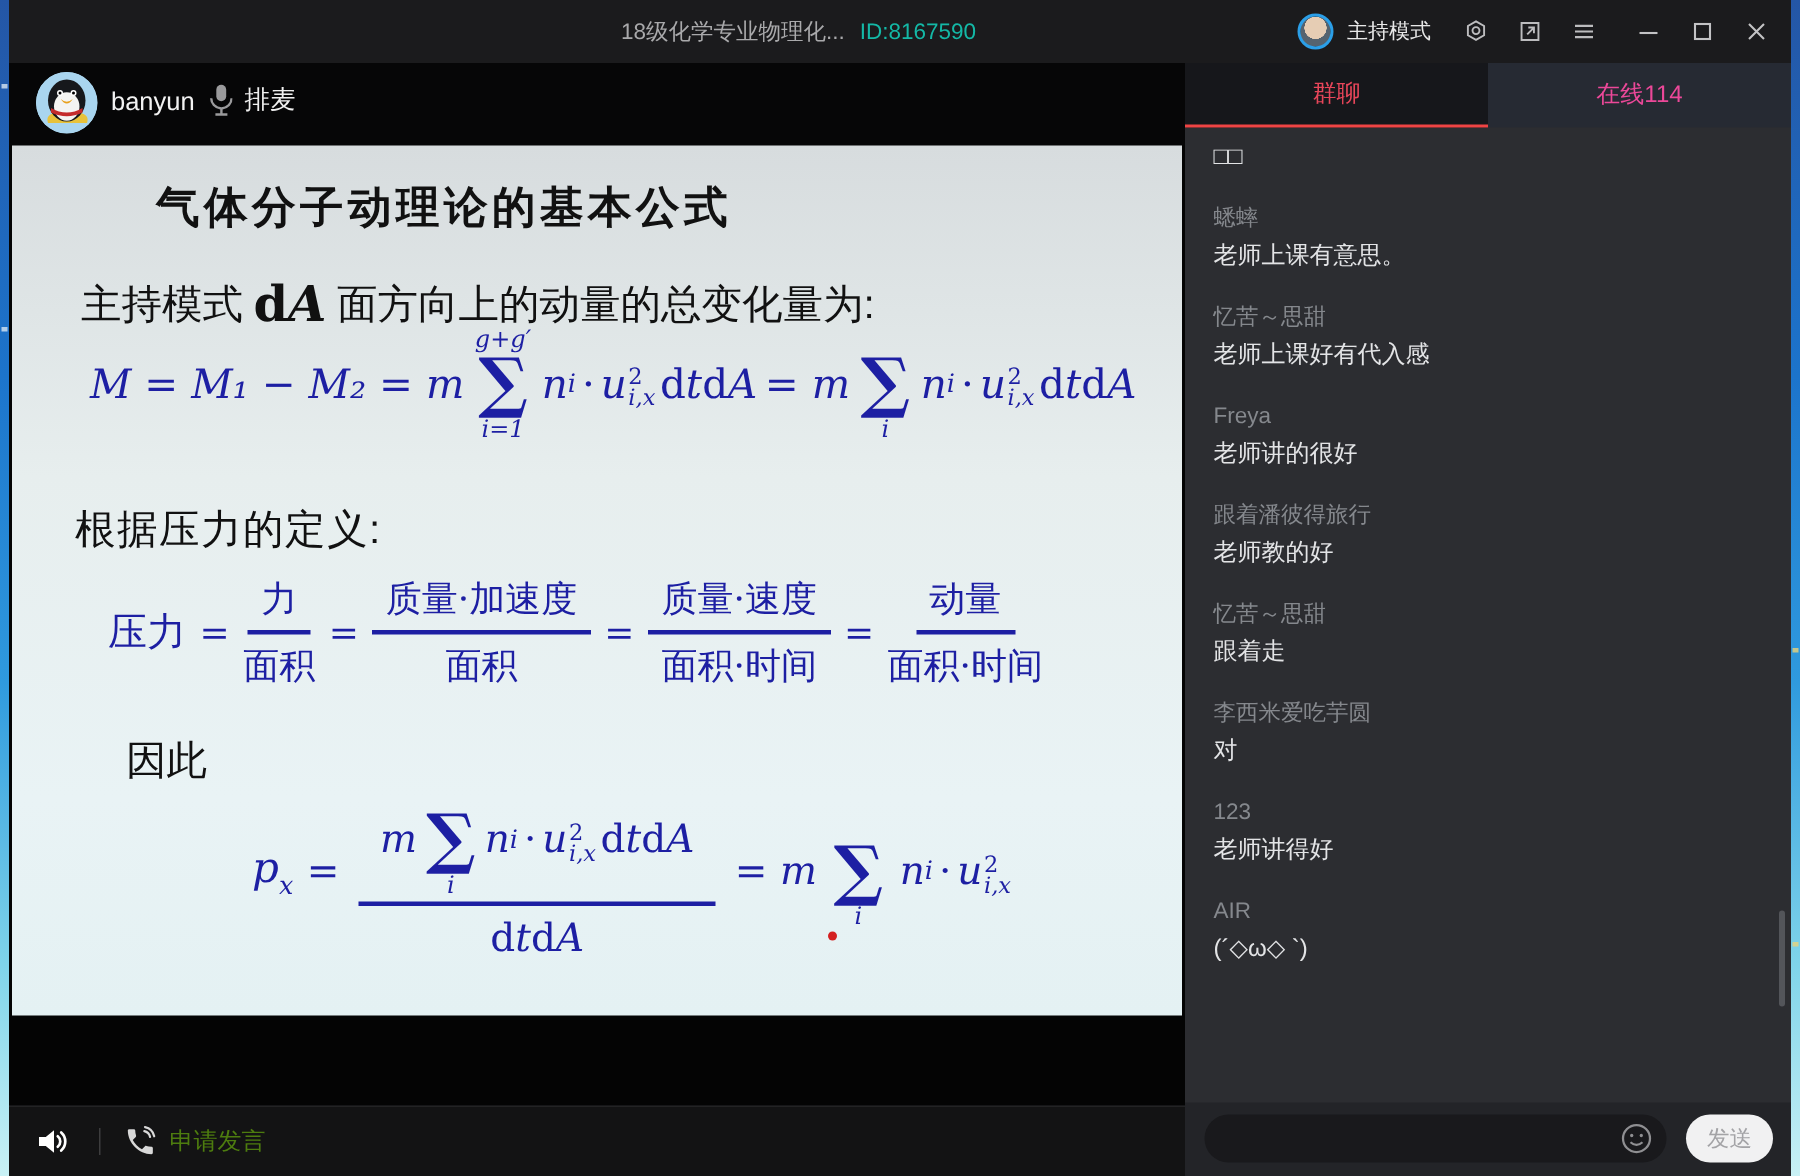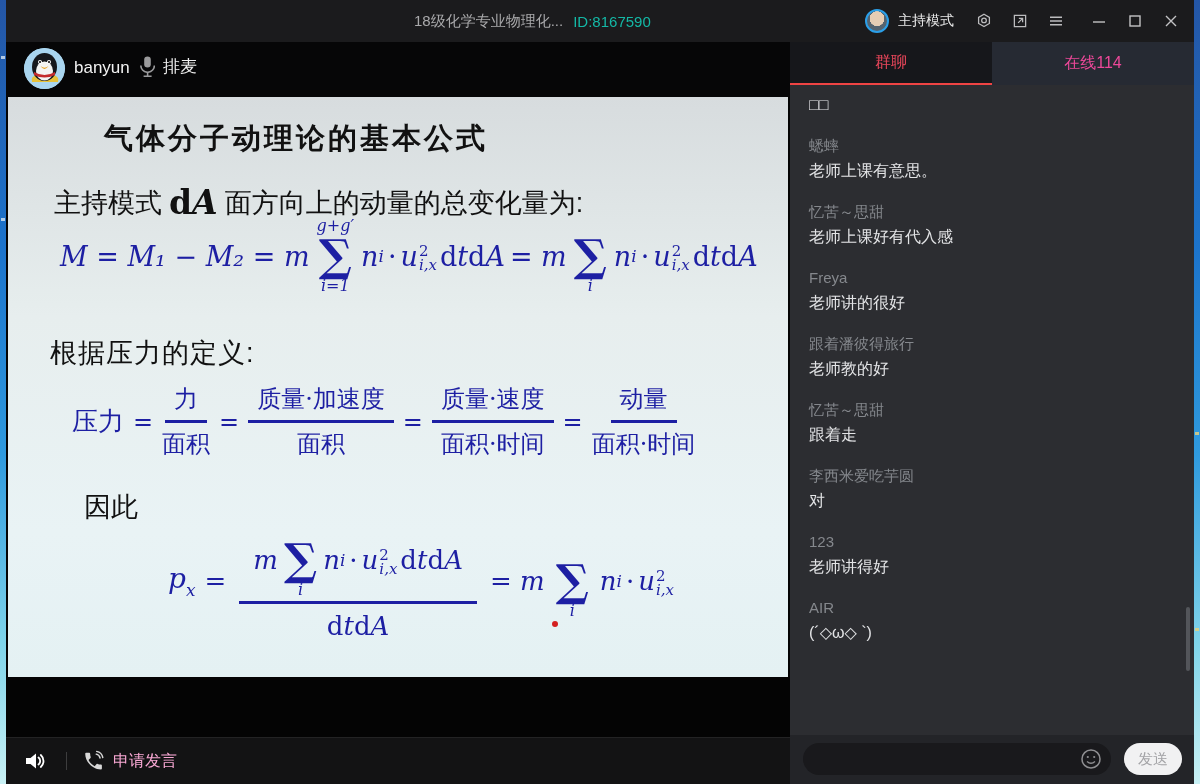--- a/index.html
+++ b/index.html
@@ -77,21 +77,21 @@
   .bigfrac .bden { padding-top:7px; display:flex; }
   .laser-dot { position:absolute; left:544px; top:524px; width:6px; height:6px; border-radius:50%; background:#d42020; }
 
   
   #controlbar { position:absolute; left:0; bottom:0; width:784px; height:47px; background:#131314; border-top:1px solid #232324; display:flex; align-items:center; padding-left:17px; }
   .vol-btn { width:28px; height:28px; color:#ffffff; cursor:pointer; display:flex; align-items:center; }
   .vol-btn svg { width:26px; height:26px; }
   .cb-divider { width:1px; height:18px; background:#3d3d3e; margin:0 15px; }
   .speak-btn { display:flex; align-items:center; cursor:pointer; }
   .speak-btn svg { width:22px; height:22px; color:#d8d8d8; }
-  .speak-label { color:#f9a8d4; font-size:16px; margin-left:9px; }
+  .speak-label { color:#4d7c0f; font-size:16px; margin-left:9px; }
 
   
   #chat { position:absolute; left:784px; top:42px; width:404px; height:742px; background:#2c2d31; }
   #chat-tabs { position:absolute; left:0; top:0; width:404px; height:43px; display:flex; }
   .tab { width:50%; height:43px; display:flex; align-items:center; justify-content:center; font-size:16px; cursor:pointer; }
   .tab.active { background:#16171b; color:#e8465a; border-bottom:2px solid #ef4444; }
   .tab.inactive { background:#262a33; color:#ec4899; }
   #chat-messages { position:absolute; left:0; top:43px; width:396px; bottom:49px; overflow:hidden; padding:12px 0 0 19px; }
   .msg { margin-bottom:19px; }
   .msg:first-child { margin-top:-27px; }

